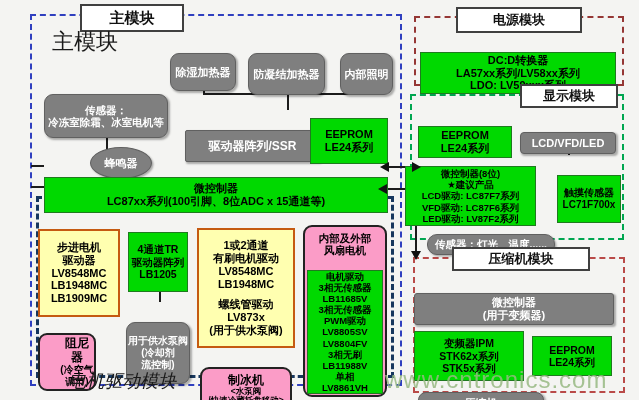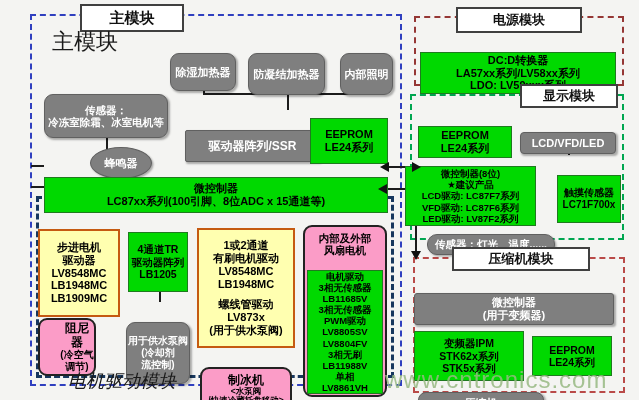--- a/index.html
+++ b/index.html
@@ -100,21 +100,21 @@
 LB11685V
 3相无传感器
 PWM驱动
 LV8805SV
 LV8804FV
 3相无刷
 LB11988V
 单相
 LV8861VH</div>
 
-  <div class="box pink" style="left:38px;top:298px;width:58px;height:58px;padding-left:20px;">
+  <div class="box pink" style="left:38px;top:313px;width:58px;height:58px;padding-left:20px;">
     <span style="font-size:12px;">阻尼器</span>
     <span style="font-size:10px;">(冷空气调节)</span>
   </div>
 
   <div class="box gray" style="left:126px;top:302px;width:64px;height:62px;font-size:10px;">用于供水泵阀
 (冷却剂
 流控制)</div>
 
   <div class="box pink" style="left:200px;top:347px;width:92px;height:45px;line-height:1.1;">
     <span style="font-size:12px;">制冰机</span>

